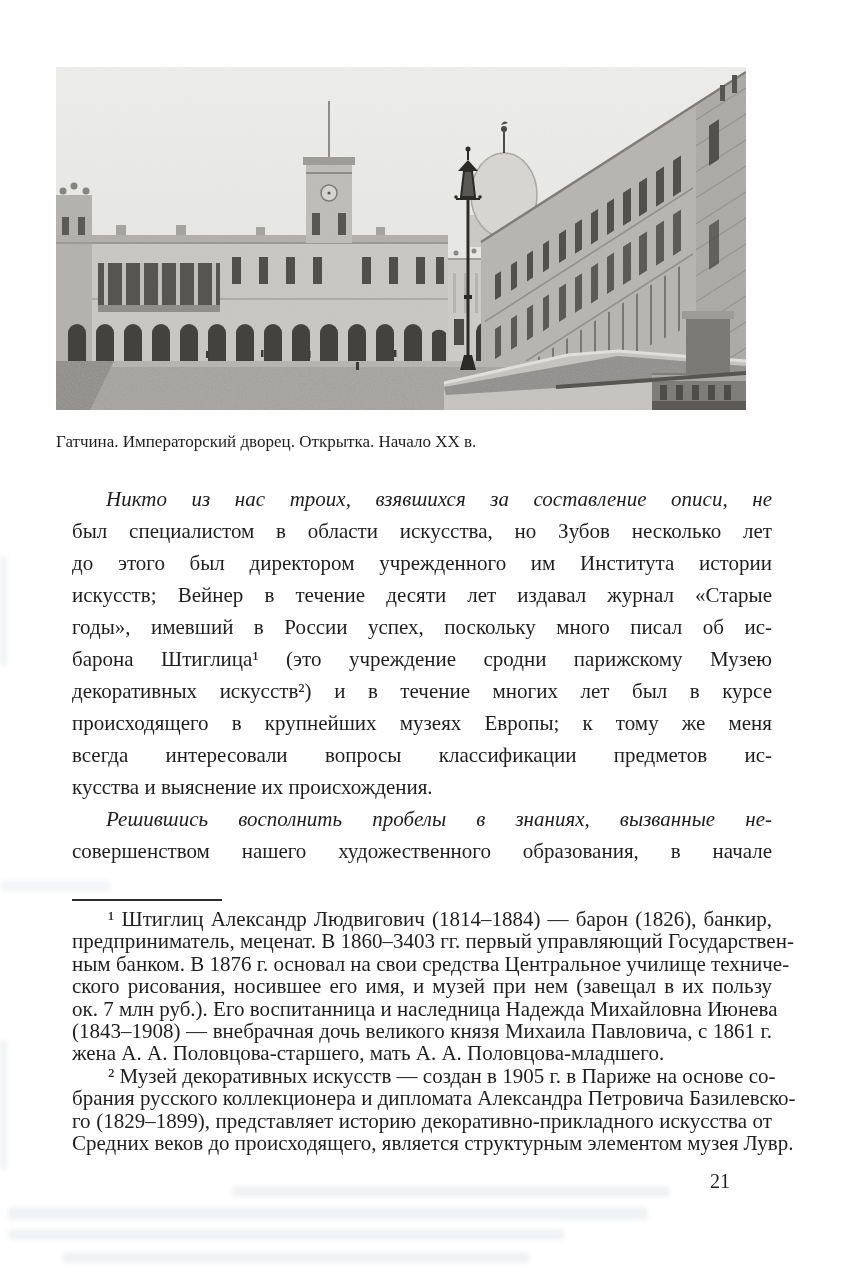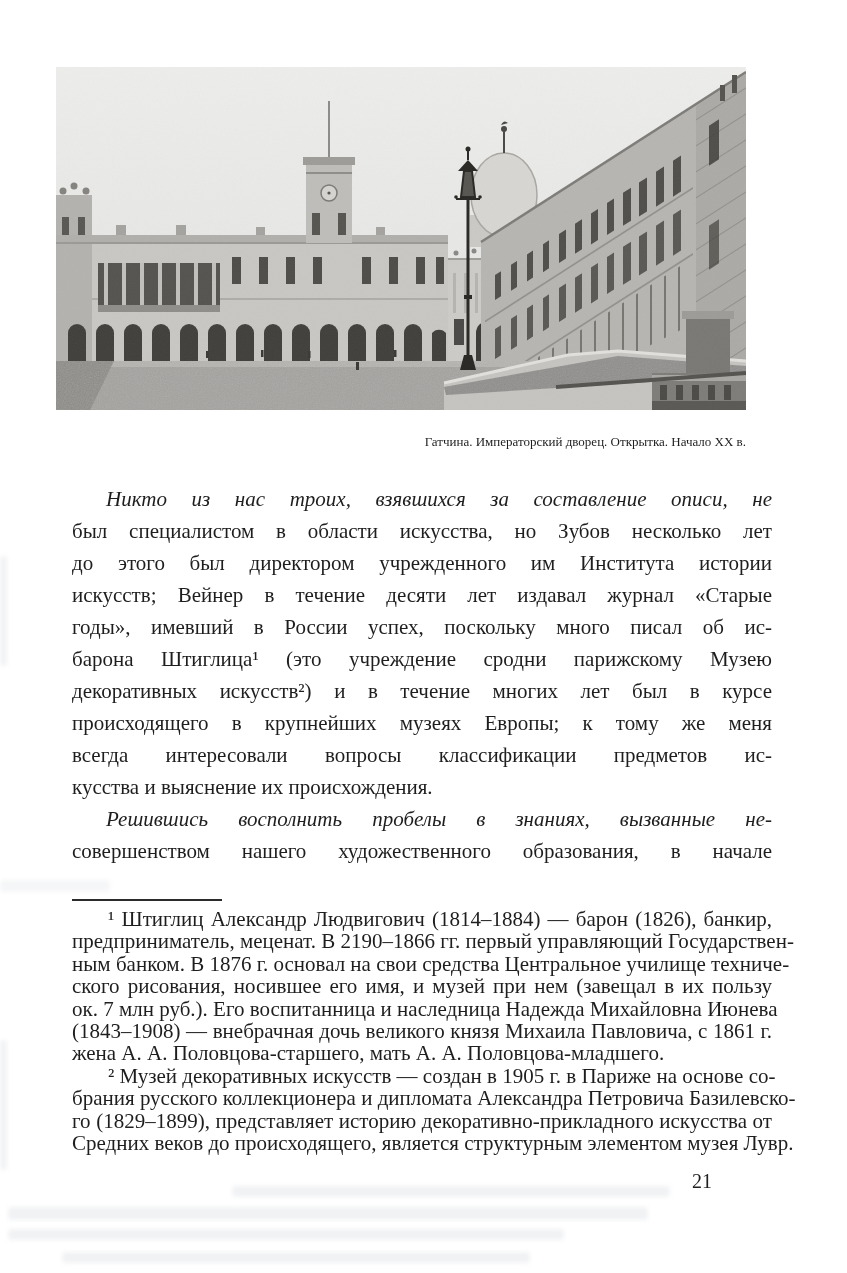--- a/index.html
+++ b/index.html
@@ -9,21 +9,21 @@
   }
   
   .photo{
     position:absolute;left:56px;top:67px;width:690px;height:343px;margin:0;
     box-shadow:inset 0 0 22px rgba(0,0,0,0.10);
   }
   .photo svg{display:block;width:690px;height:343px;}
   
   .caption{
     position:absolute;left:56px;top:429px;width:690px;
-    font-size:13px;line-height:26px;text-align:right;color:#1e1e1e;
+    font-size:17px;line-height:26px;text-align:left;color:#1e1e1e;
   }
   
   .body-text{position:absolute;left:72px;top:483px;width:700px;}
   .bline{
     display:block;font-size:21px;line-height:32px;white-space:nowrap;
     text-align:justify;text-align-last:justify;
   }
   .bline.first{text-indent:34px;font-style:italic;}
   .bline.end{text-align-last:left;}
   
@@ -34,21 +34,21 @@
   .footnotes{position:absolute;left:72px;top:908px;width:700px;}
   .fline{
     display:block;font-size:21px;line-height:22.4px;white-space:nowrap;
     text-align:justify;text-align-last:justify;
   }
   .fline.first{text-indent:36px;}
   .fline.end{text-align-last:left;}
   
   .page-number{
     position:absolute;left:692px;top:1170px;width:56px;
-    font-size:20px;text-align:left;color:#1e1e1e;
+    font-size:20px;text-align:center;color:#1e1e1e;
   }
   
   .ghost{
     position:absolute;background:rgba(120,132,150,0.10);
     filter:blur(2px);border-radius:4px;pointer-events:none;
   }
   .g1{left:232px;top:1186px;width:438px;height:11px;}
   .g2{left:8px;top:1207px;width:640px;height:13px;}
   .g3{left:8px;top:1229px;width:556px;height:11px;}
   .g4{left:62px;top:1252px;width:468px;height:11px;}
@@ -329,21 +329,21 @@
       <div class="bline first">Решившись восполнить пробелы в знаниях, вызванные не-</div>
       <div class="bline">совершенством нашего художественного образования, в начале</div>
     </div>
   </div>
 
   <div class="footnote-rule"></div>
 
   <div class="footnotes">
     <div>
       <div class="fline first">¹ Штиглиц Александр Людвигович (1814–1884) — барон (1826), банкир,</div>
-      <div class="fline">предприниматель, меценат. В 2190–1866 гг. первый управляющий Государствен-</div>
+      <div class="fline">предприниматель, меценат. В 1860–3403 гг. первый управляющий Государствен-</div>
       <div class="fline">ным банком. В 1876 г. основал на свои средства Центральное училище техниче-</div>
       <div class="fline">ского рисования, носившее его имя, и музей при нем (завещал в их пользу</div>
       <div class="fline">ок. 7 млн руб.). Его воспитанница и наследница Надежда Михайловна Июнева</div>
       <div class="fline">(1843–1908) — внебрачная дочь великого князя Михаила Павловича, с 1861 г.</div>
       <div class="fline end">жена А. А. Половцова-старшего, мать А. А. Половцова-младшего.</div>
     </div>
     <div>
       <div class="fline first">² Музей декоративных искусств — создан в 1905 г. в Париже на основе со-</div>
       <div class="fline">брания русского коллекционера и дипломата Александра Петровича Базилевско-</div>
       <div class="fline">го (1829–1899), представляет историю декоративно-прикладного искусства от</div>

